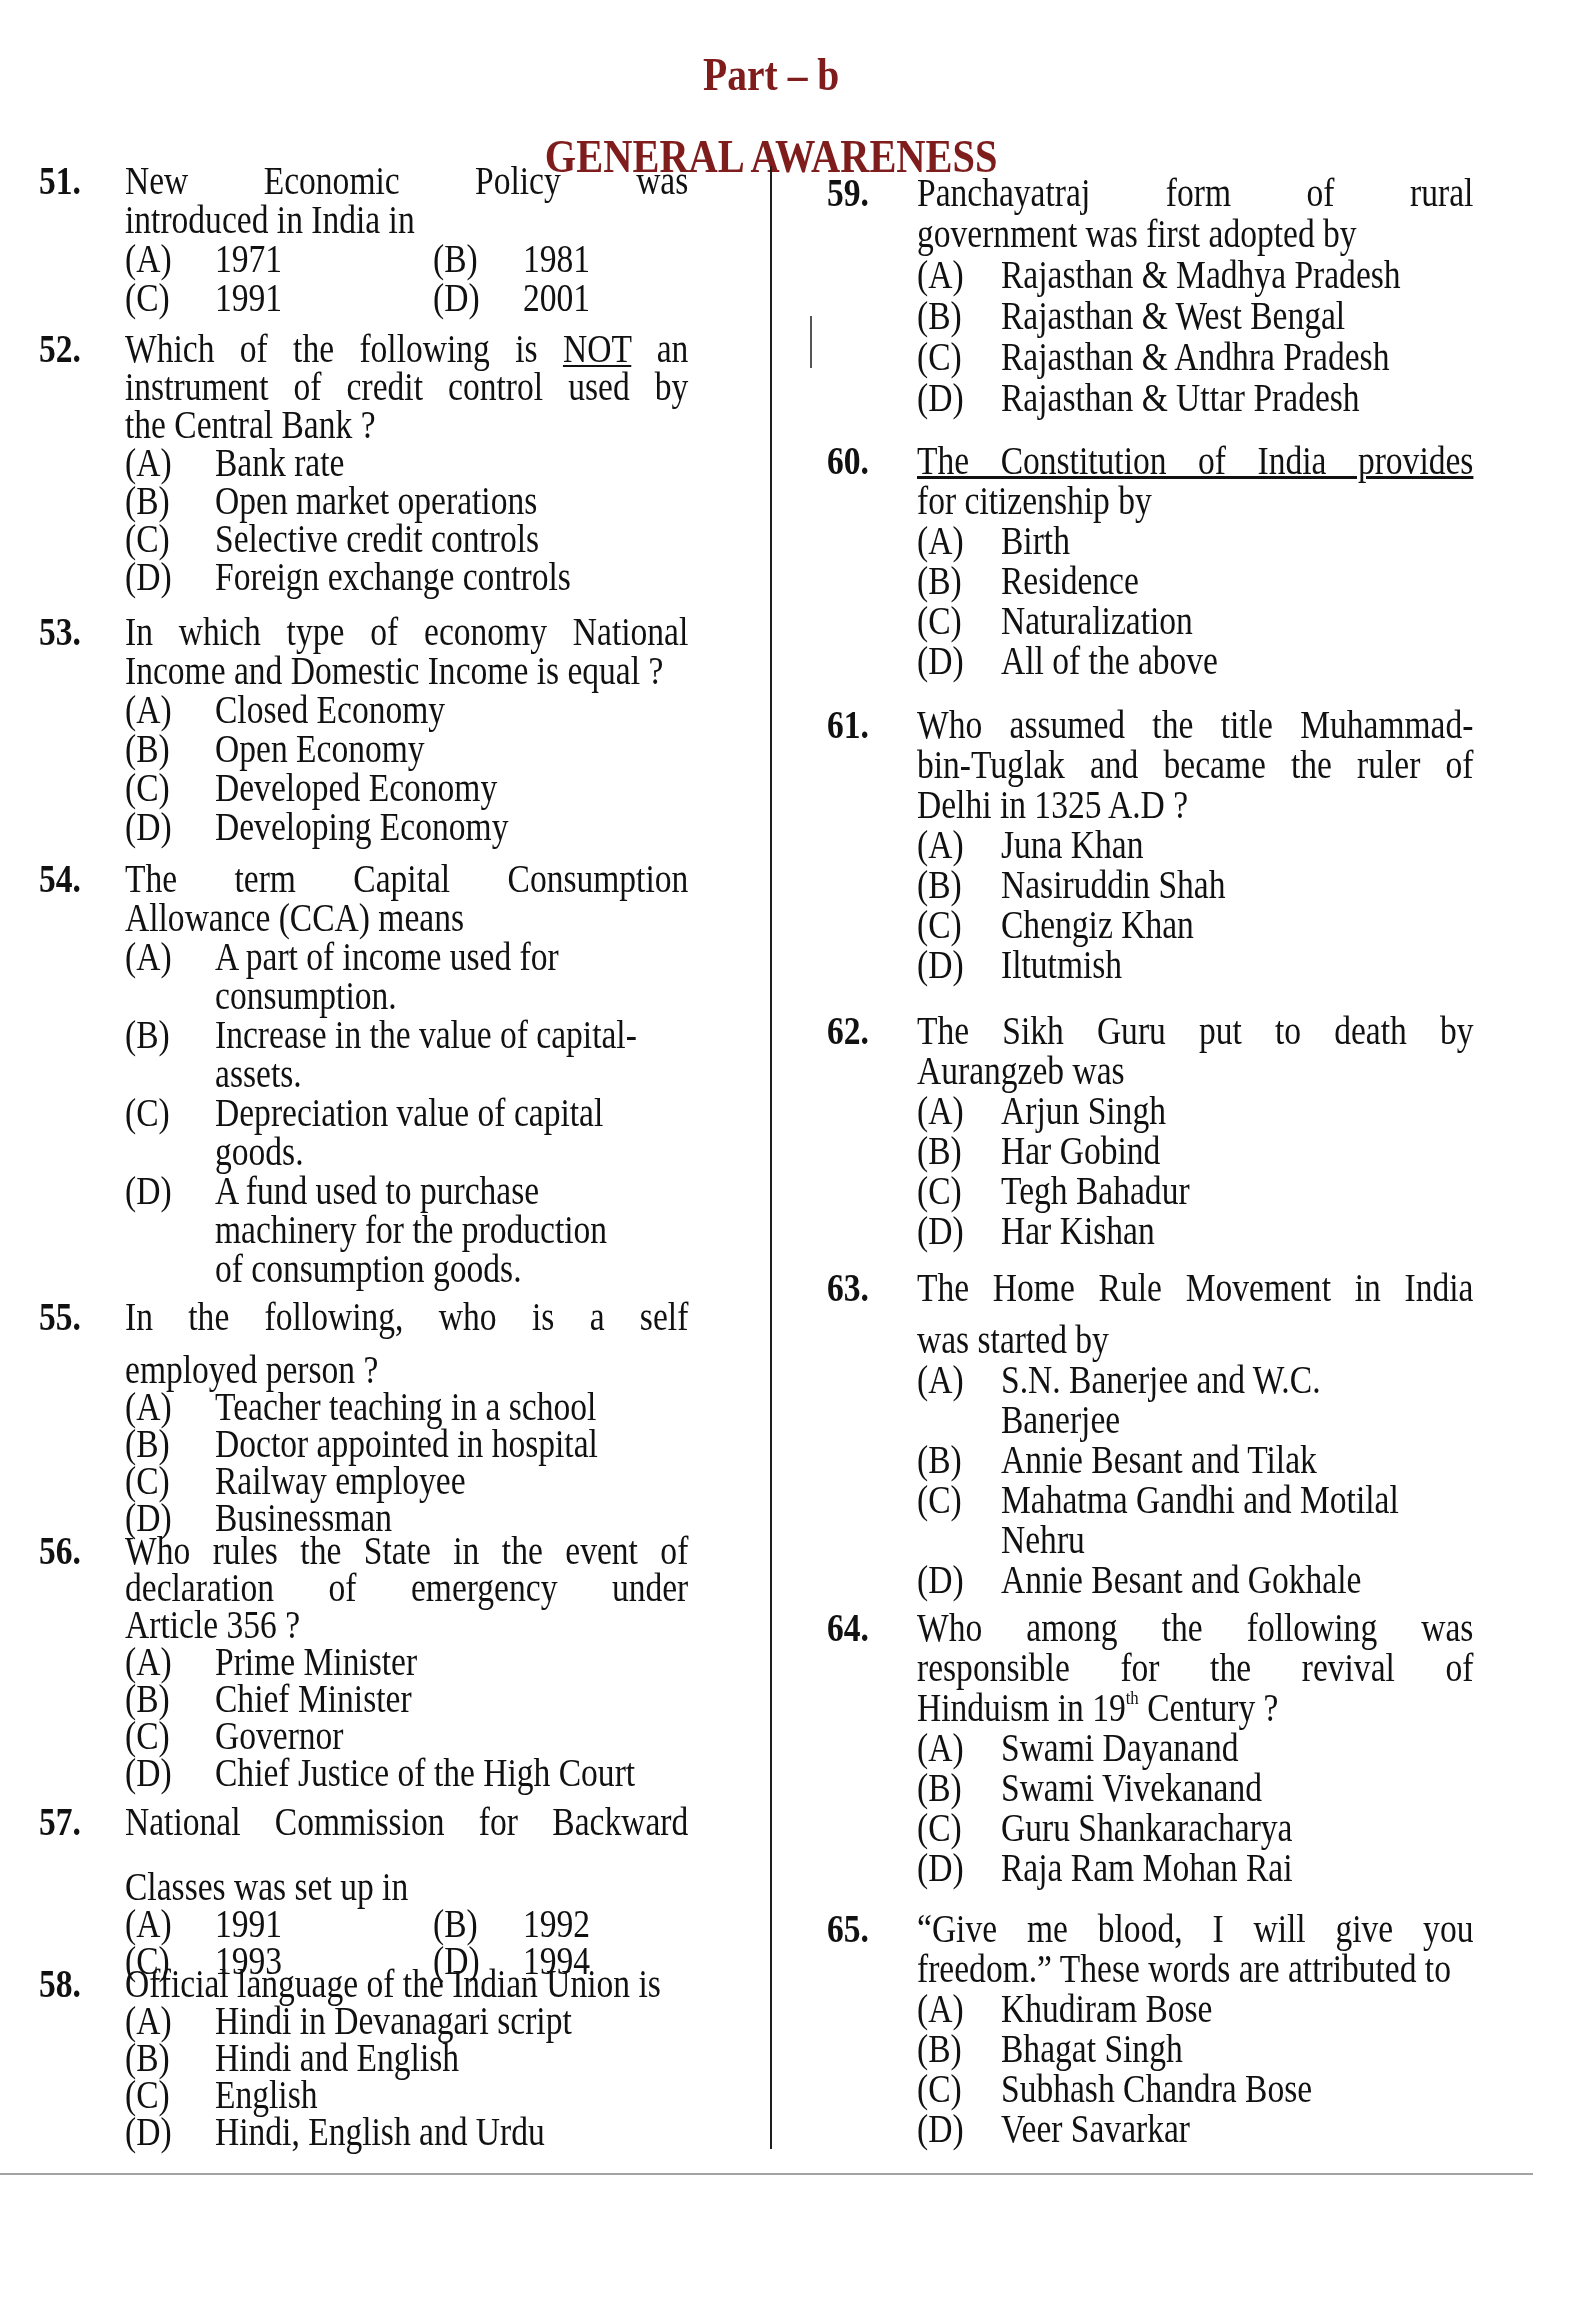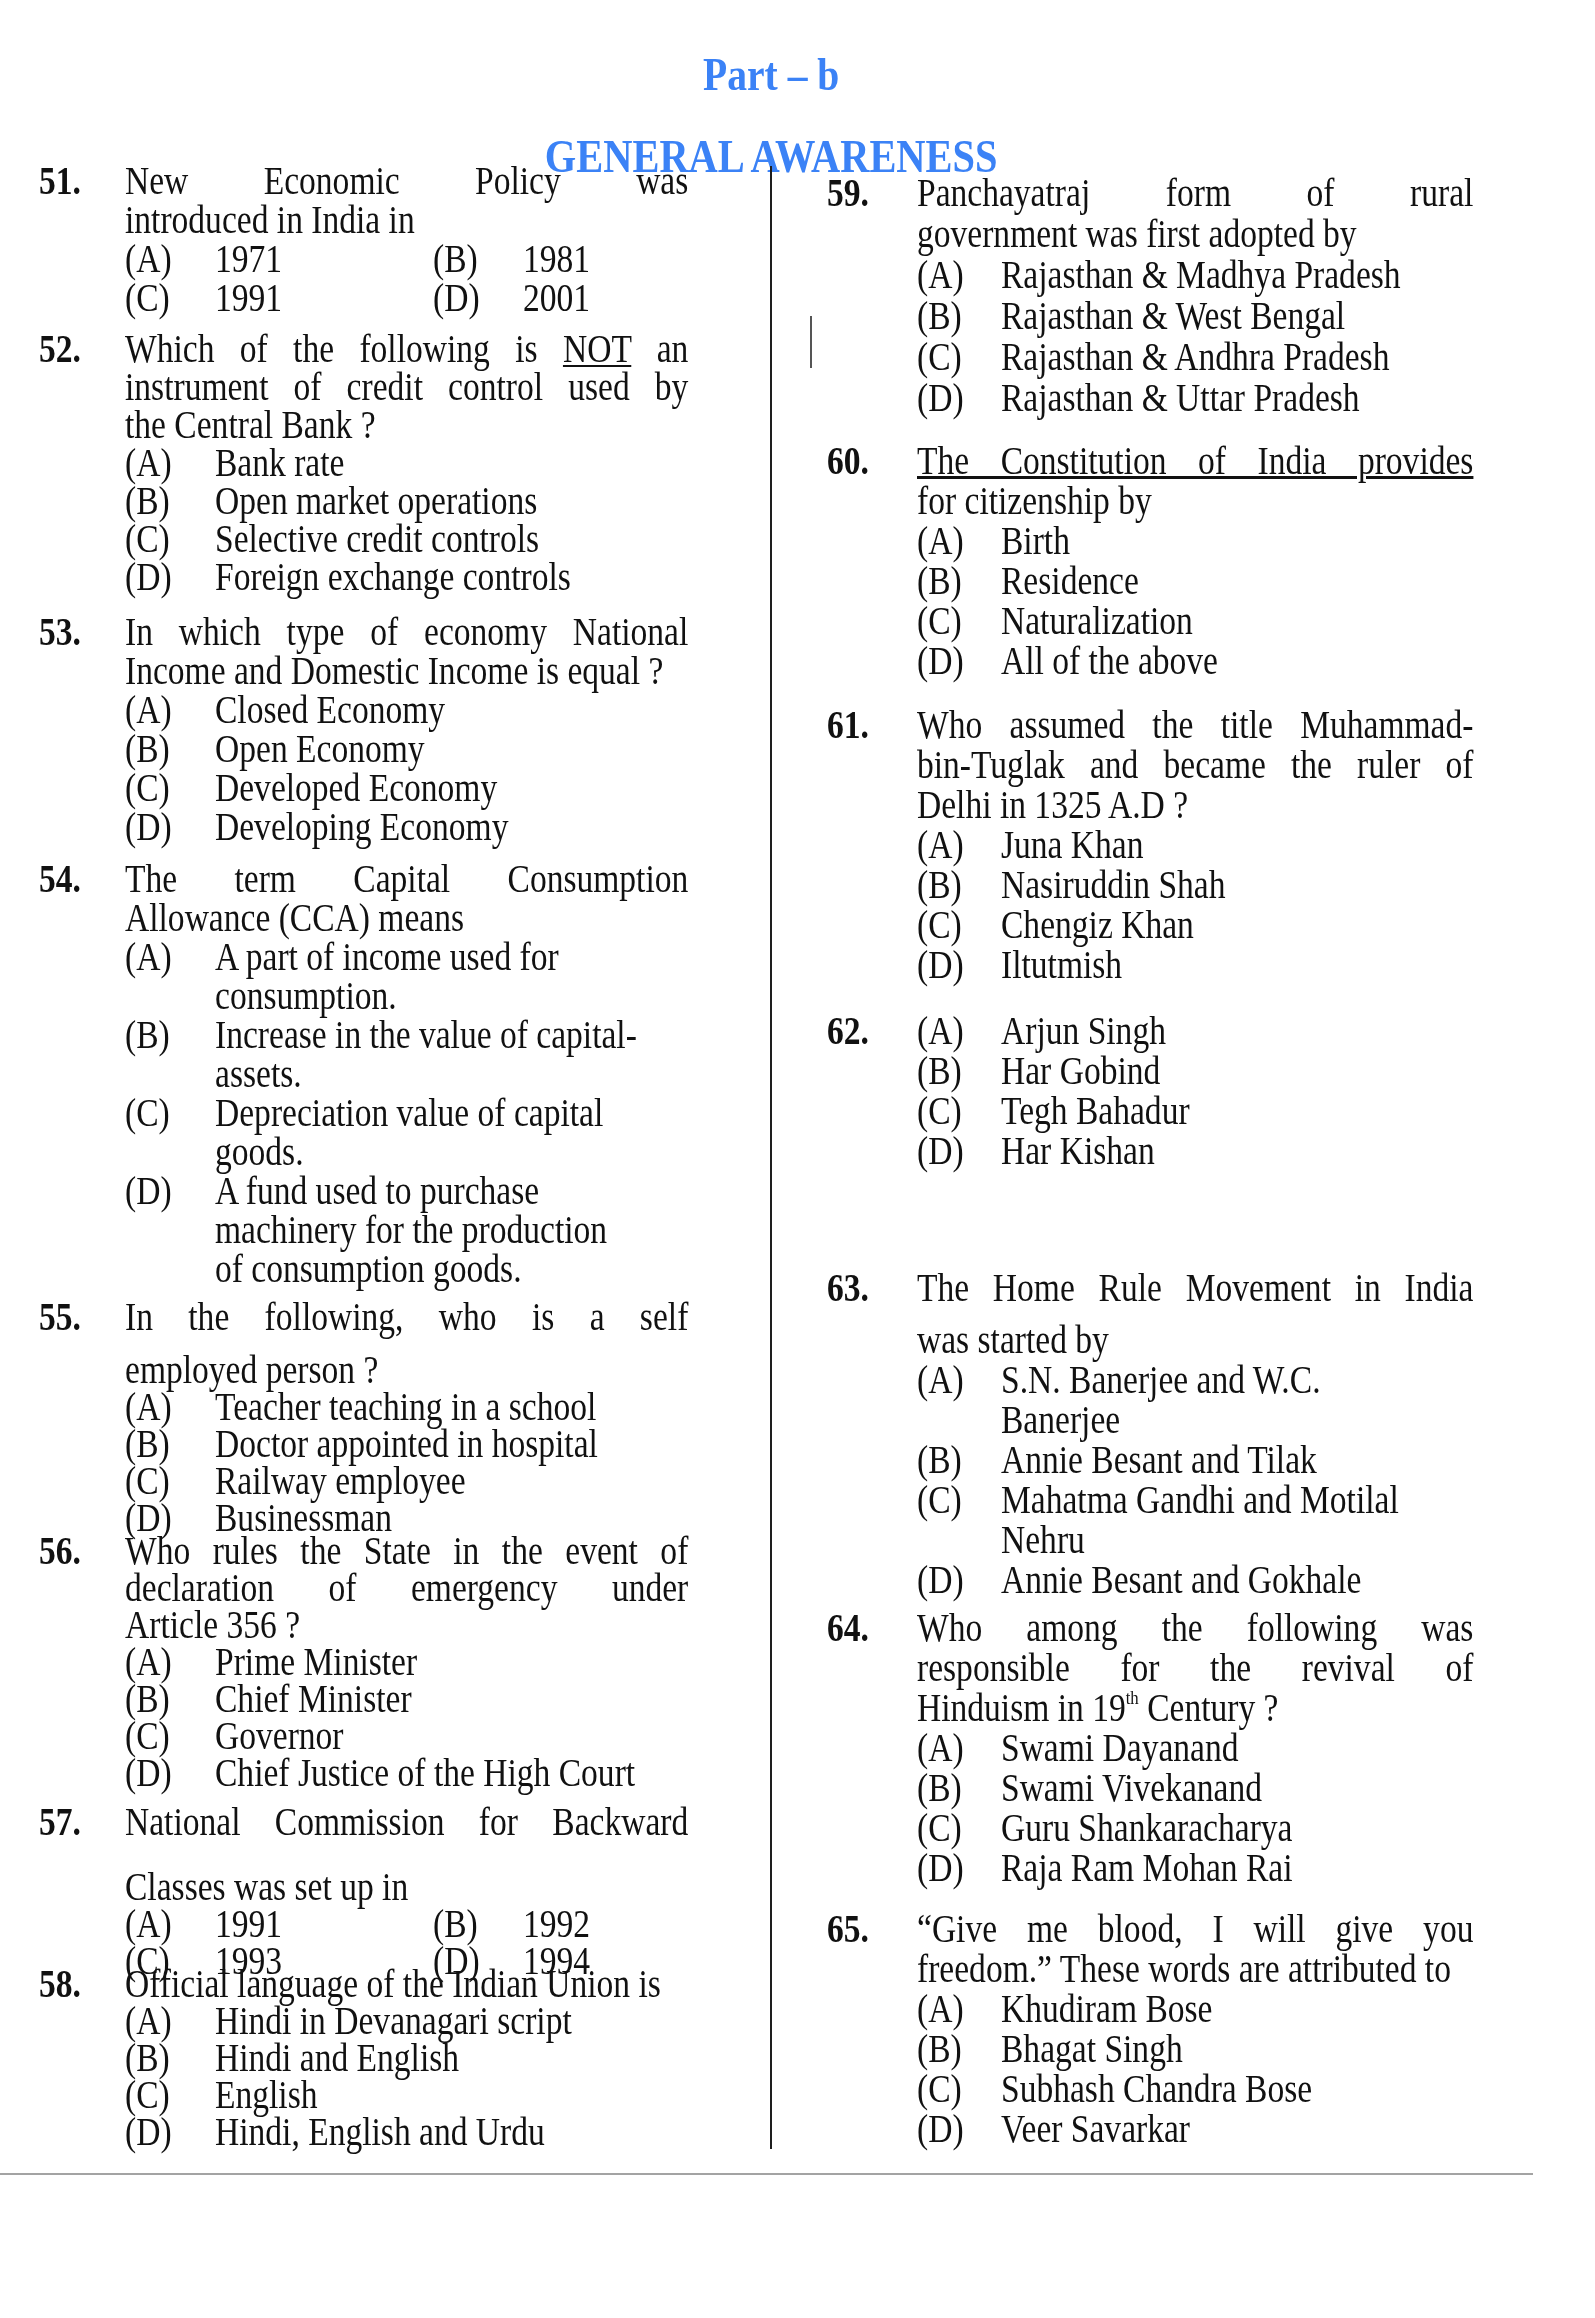--- a/index.html
+++ b/index.html
@@ -3,21 +3,21 @@
 <meta charset="utf-8">
 <style>
   html, body { margin: 0; padding: 0; background: #ffffff; }
   body {
     width: 1595px; height: 2319px; position: relative; overflow: hidden;
     font-family: "Liberation Serif", "DejaVu Serif", serif;
     color: #111111;
   }
   .heading {
     position: absolute; left: 0; width: 1542px; text-align: center;
-    font-weight: bold; color: #3b82f6;
+    font-weight: bold; color: #7f1d1d;
   }
   .heading .sq { display: inline-block; transform: scaleX(0.86); transform-origin: center; }
   #part-title { top: 49px; font-size: 46px; line-height: 52px; }
   #section-title { top: 130px; font-size: 47px; line-height: 52px; }
 
   .divider { position: absolute; left: 770px; top: 166px; width: 2.4px; height: 1983px; background: #1e1e1e; }
   .stray-mark { position: absolute; left: 810px; top: 316px; width: 1.6px; height: 52px; background: #555; }
   .bottom-rule { position: absolute; left: 0; top: 2173px; width: 1533px; height: 2.4px; background: #a3a3a3; }
 
   .question { position: absolute; font-size: 39px; }
@@ -389,20 +389,28 @@
           <span class="txt">Chengiz Khan</span>
         </div>
         <div class="opt" style="height: 40px;">
           <span class="lbl">(D)</span>
           <span class="txt">Iltutmish</span>
         </div>
       </div>
     </div>
     <div class="question col-right" style="line-height: 40px; top: 1011px;">
       <div class="qnum" style="line-height: 40px;">62.</div>
+      <div class="stem">
+        <div class="line" style="height: 40px;">
+          <span class="sq">The Sikh Guru put to death by</span>
+        </div>
+        <div class="line last" style="height: 40px;">
+          <span class="sq">Aurangzeb was</span>
+        </div>
+      </div>
       <div class="opts">
         <div class="opt" style="height: 40px;">
           <span class="lbl">(A)</span>
           <span class="txt">Arjun Singh</span>
         </div>
         <div class="opt" style="height: 40px;">
           <span class="lbl">(B)</span>
           <span class="txt">Har Gobind</span>
         </div>
         <div class="opt" style="height: 40px;">

